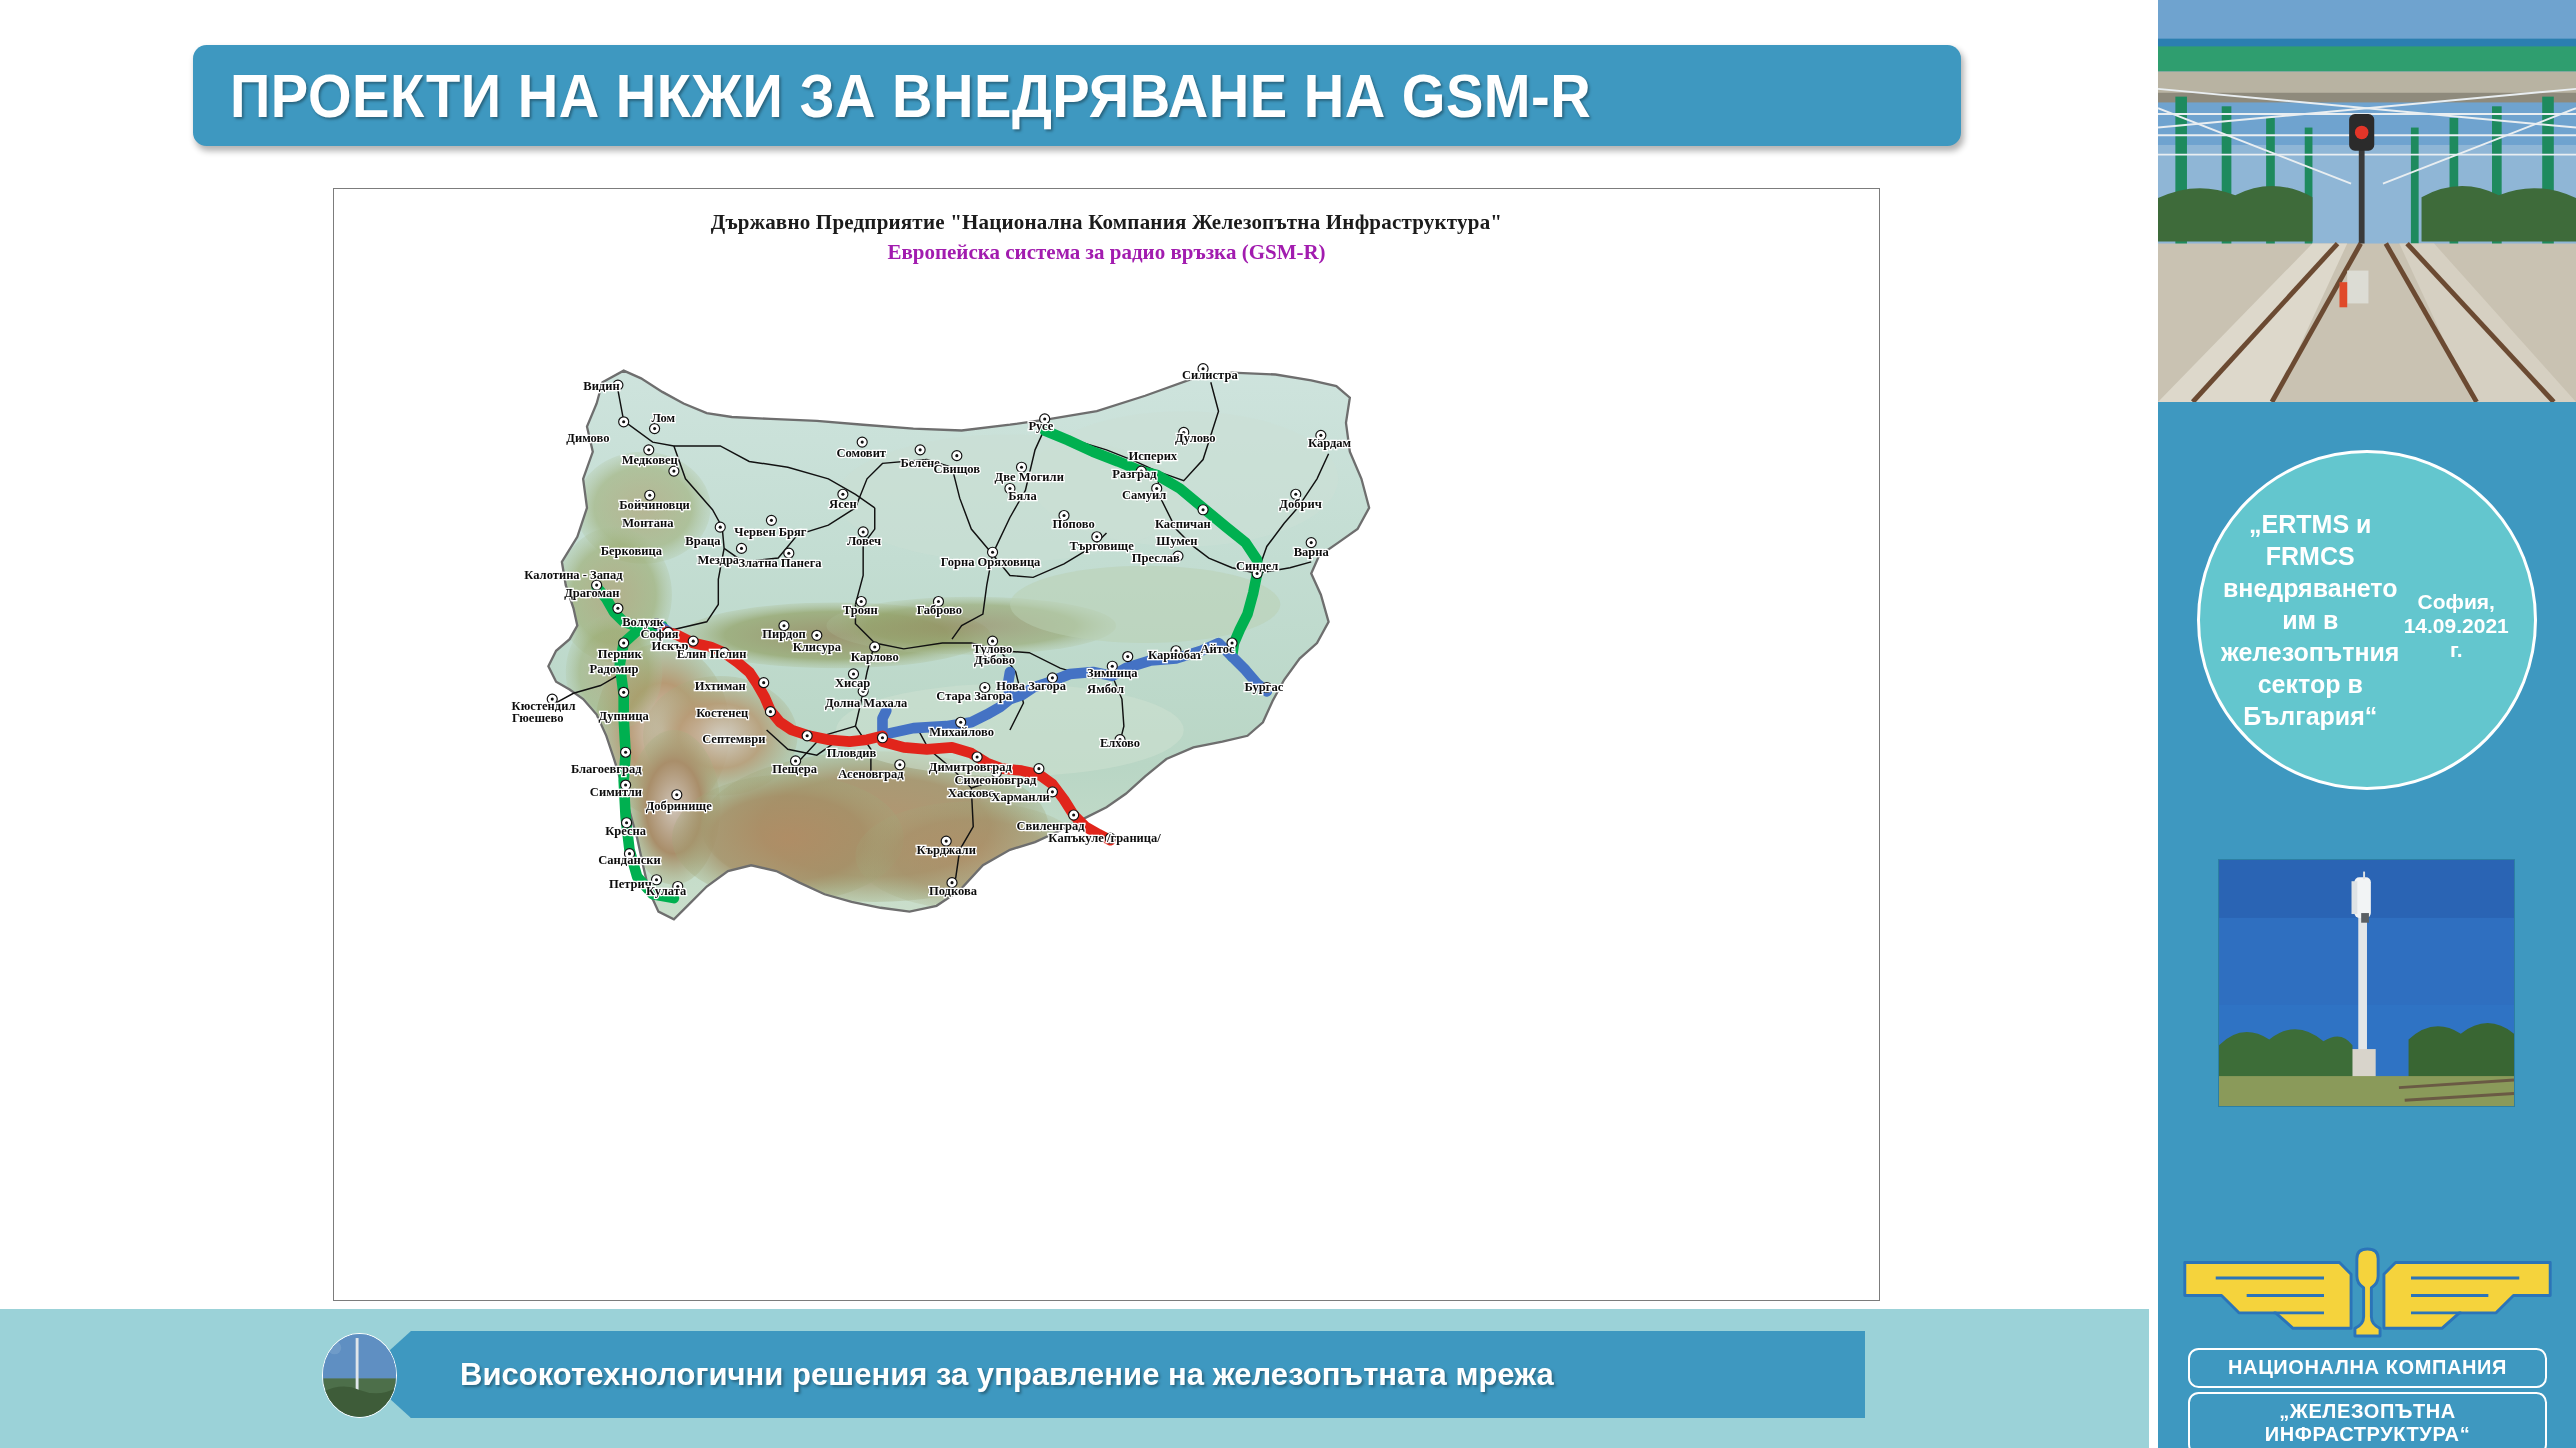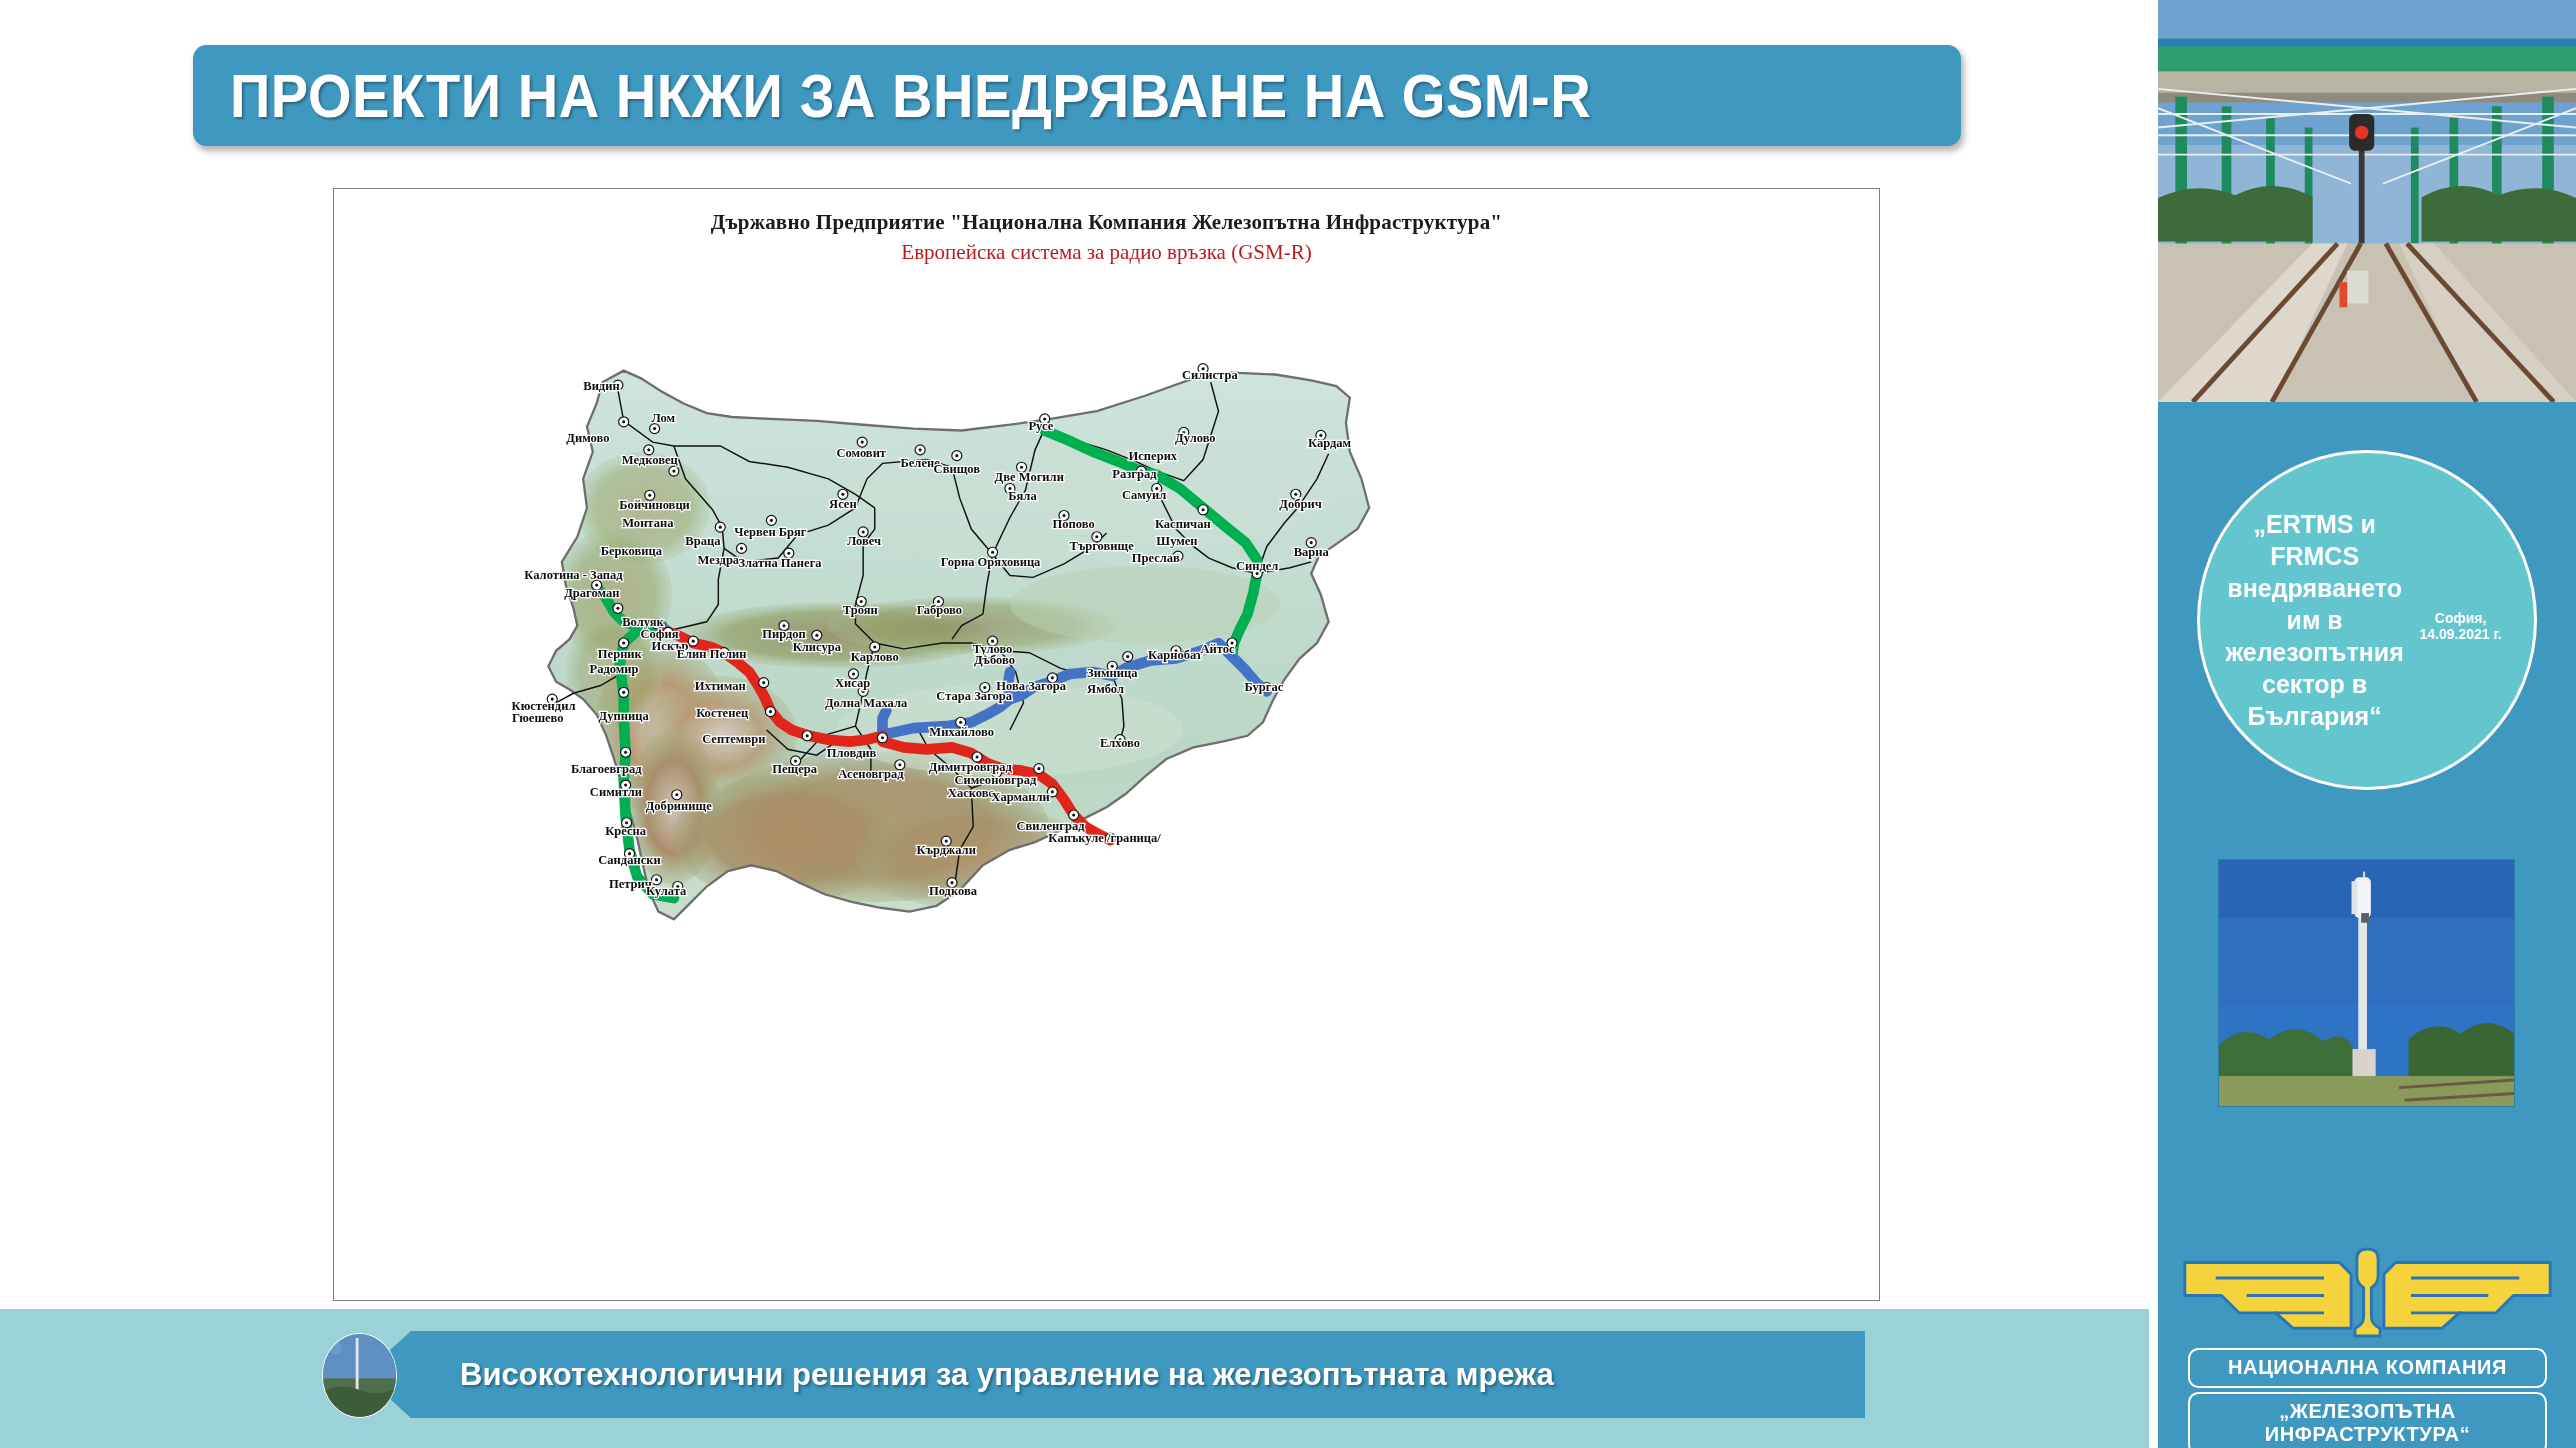--- a/index.html
+++ b/index.html
@@ -37,21 +37,21 @@
   #map-card{
     position:absolute;left:333px;top:188px;width:1545px;height:1111px;
     background:#ffffff;border:1px solid #7c7c7c;overflow:hidden;
   }
   #map-head{position:absolute;left:0;top:21px;width:100%;text-align:center;}
   #map-head .l1{
     font-family:"Liberation Serif",serif;font-weight:bold;font-size:21px;color:#1b1b1b;
     display:block;letter-spacing:0.2px;
   }
   #map-head .l2{
-    font-family:"Liberation Serif",serif;font-weight:normal;font-size:21px;color:#b91c1c;
+    font-family:"Liberation Serif",serif;font-weight:bold;font-size:21px;color:#a21caf;
     display:block;margin-top:4.8px;
   }
 
   #map-canvas{position:absolute;left:0;top:0;width:100%;height:100%;}
 
   
   #ribbon-wrap{position:absolute;left:310px;top:1331px;width:1555px;height:100px;}
   #ribbon-shape{
     position:absolute;left:53px;top:0;width:1502px;height:87px;
     background:#3e98c0;
@@ -78,21 +78,21 @@
   #circle-badge{
     position:absolute;left:39px;top:48px;width:340px;height:340px;border-radius:50%;
     background:#63c6ce;border:3.9px solid #ffffff;
     display:flex;align-items:center;justify-content:center;
     text-align:center;padding:0 21px;box-sizing:border-box;
   }
   #circle-badge .q{
     color:#fff;font-weight:bold;font-size:25px;line-height:1.28;white-space:pre-line;
   }
   #circle-badge .date{
-    color:#fff;font-weight:bold;font-size:14px;margin-top:11.6px;
+    color:#fff;font-weight:bold;font-size:21px;margin-top:11.6px;
   }
 
   #rail-photo-tower{
     position:absolute;left:60px;top:457px;width:295px;height:246px;overflow:hidden;
     border:1px solid #2c7fa3;
   }
 
   
   #logo{position:absolute;left:21px;top:19.3px;width:377px;height:193px;}
   #logo svg{display:block;}

